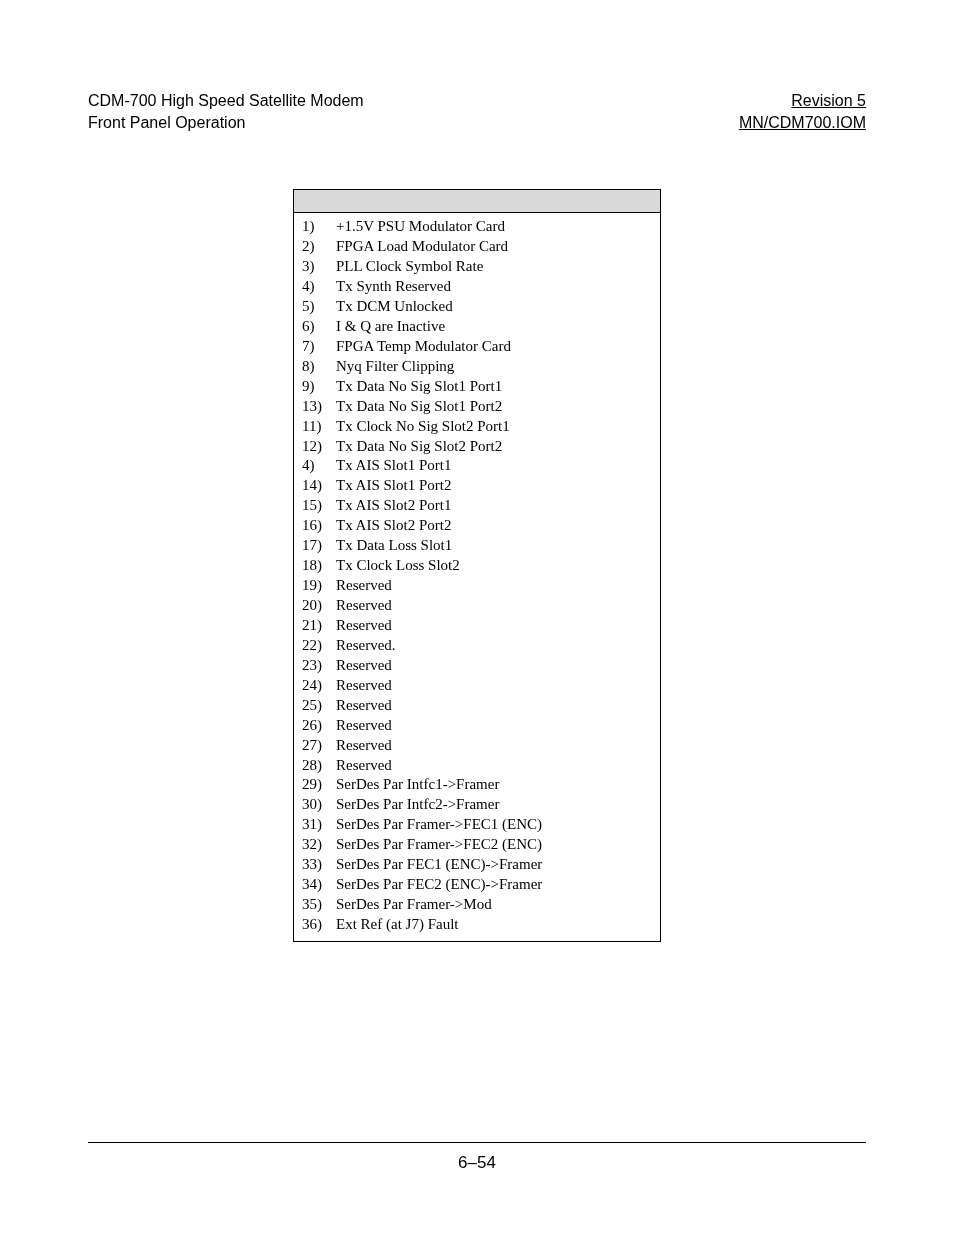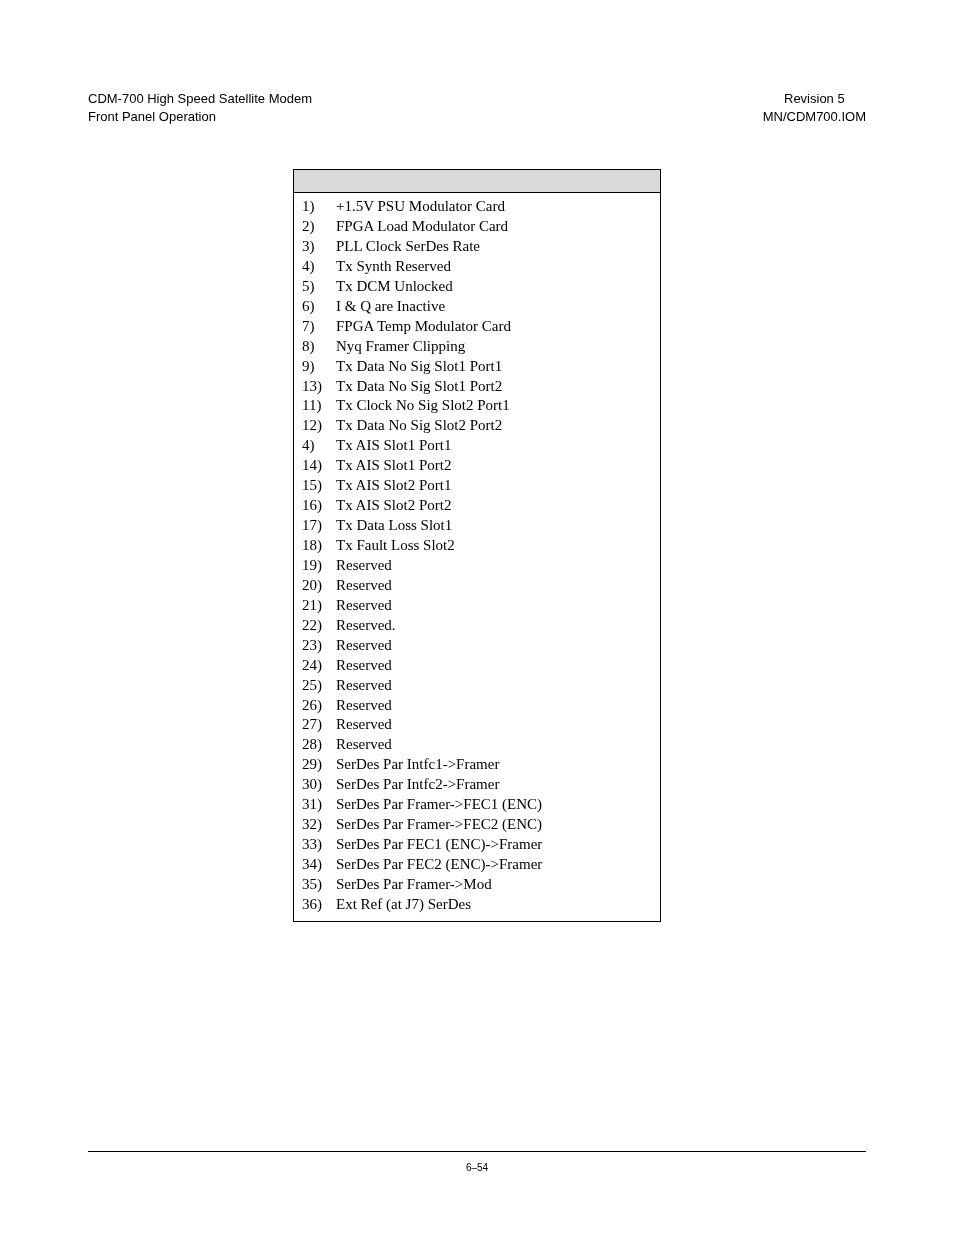--- a/index.html
+++ b/index.html
@@ -15,29 +15,30 @@
   .page {
     padding: 90px 88px 0 88px;
     box-sizing: border-box;
     height: 100%;
     position: relative;
   }
   .header {
     display: flex;
     justify-content: space-between;
     font-family: Arial, Helvetica, sans-serif;
-    font-size: 13px;
+    font-size: 16px;
     line-height: 1.35;
-    margin-bottom: 44px;
+    margin-bottom: 56px;
   }
   .header .left, .header .right {
     white-space: pre;
   }
   .header .right {
-    text-align: center;
+    text-align: right;
+    text-decoration: underline;
   }
   .table-wrap {
     display: flex;
     justify-content: center;
   }
   table.box {
     border-collapse: collapse;
     width: 368px;
   }
   table.box th {
@@ -66,21 +67,21 @@
   .item-text {
     flex: 1;
   }
   .footer {
     position: absolute;
     left: 0;
     right: 0;
     bottom: 62px;
     text-align: center;
     font-family: Arial, Helvetica, sans-serif;
-    font-size: 10px;
+    font-size: 17px;
   }
   .footer-line {
     border-top: 1px solid #000;
     margin: 0 88px 10px 88px;
   }
 </style>
 </head>
 <body>
 
 <div class="page">
@@ -106,41 +107,41 @@
                 <div class="item-row">
                   <span class="item-num">1)</span>
                   <span class="item-text">+1.5V PSU Modulator Card</span>
                 </div>
                 <div class="item-row">
                   <span class="item-num">2)</span>
                   <span class="item-text">FPGA Load Modulator Card</span>
                 </div>
                 <div class="item-row">
                   <span class="item-num">3)</span>
-                  <span class="item-text">PLL Clock SerDes Rate</span>
+                  <span class="item-text">PLL Clock Symbol Rate</span>
                 </div>
                 <div class="item-row">
                   <span class="item-num">4)</span>
                   <span class="item-text">Tx Synth Reserved</span>
                 </div>
                 <div class="item-row">
                   <span class="item-num">5)</span>
                   <span class="item-text">Tx DCM Unlocked</span>
                 </div>
                 <div class="item-row">
                   <span class="item-num">6)</span>
                   <span class="item-text">I &amp; Q are Inactive</span>
                 </div>
                 <div class="item-row">
                   <span class="item-num">7)</span>
                   <span class="item-text">FPGA Temp Modulator Card</span>
                 </div>
                 <div class="item-row">
                   <span class="item-num">8)</span>
-                  <span class="item-text">Nyq Framer Clipping</span>
+                  <span class="item-text">Nyq Filter Clipping</span>
                 </div>
                 <div class="item-row">
                   <span class="item-num">9)</span>
                   <span class="item-text">Tx Data No Sig Slot1 Port1</span>
                 </div>
                 <div class="item-row">
                   <span class="item-num">13)</span>
                   <span class="item-text">Tx Data No Sig Slot1 Port2</span>
                 </div>
                 <div class="item-row">
@@ -166,21 +167,21 @@
                 <div class="item-row">
                   <span class="item-num">16)</span>
                   <span class="item-text">Tx AIS Slot2 Port2</span>
                 </div>
                 <div class="item-row">
                   <span class="item-num">17)</span>
                   <span class="item-text">Tx Data Loss Slot1</span>
                 </div>
                 <div class="item-row">
                   <span class="item-num">18)</span>
-                  <span class="item-text">Tx Fault Loss Slot2</span>
+                  <span class="item-text">Tx Clock Loss Slot2</span>
                 </div>
                 <div class="item-row">
                   <span class="item-num">19)</span>
                   <span class="item-text">Reserved</span>
                 </div>
                 <div class="item-row">
                   <span class="item-num">20)</span>
                   <span class="item-text">Reserved</span>
                 </div>
                 <div class="item-row">
@@ -238,21 +239,21 @@
                 <div class="item-row">
                   <span class="item-num">34)</span>
                   <span class="item-text">SerDes Par FEC2 (ENC)-&gt;Framer</span>
                 </div>
                 <div class="item-row">
                   <span class="item-num">35)</span>
                   <span class="item-text">SerDes Par Framer-&gt;Mod</span>
                 </div>
                 <div class="item-row">
                   <span class="item-num">36)</span>
-                  <span class="item-text">Ext Ref (at J7) SerDes</span>
+                  <span class="item-text">Ext Ref (at J7) Fault</span>
                 </div>
               </div>
           </td>
         </tr>
       </tbody>
     </table>
   </div>
 
   <div class="footer">
     <div class="footer-line"></div>

